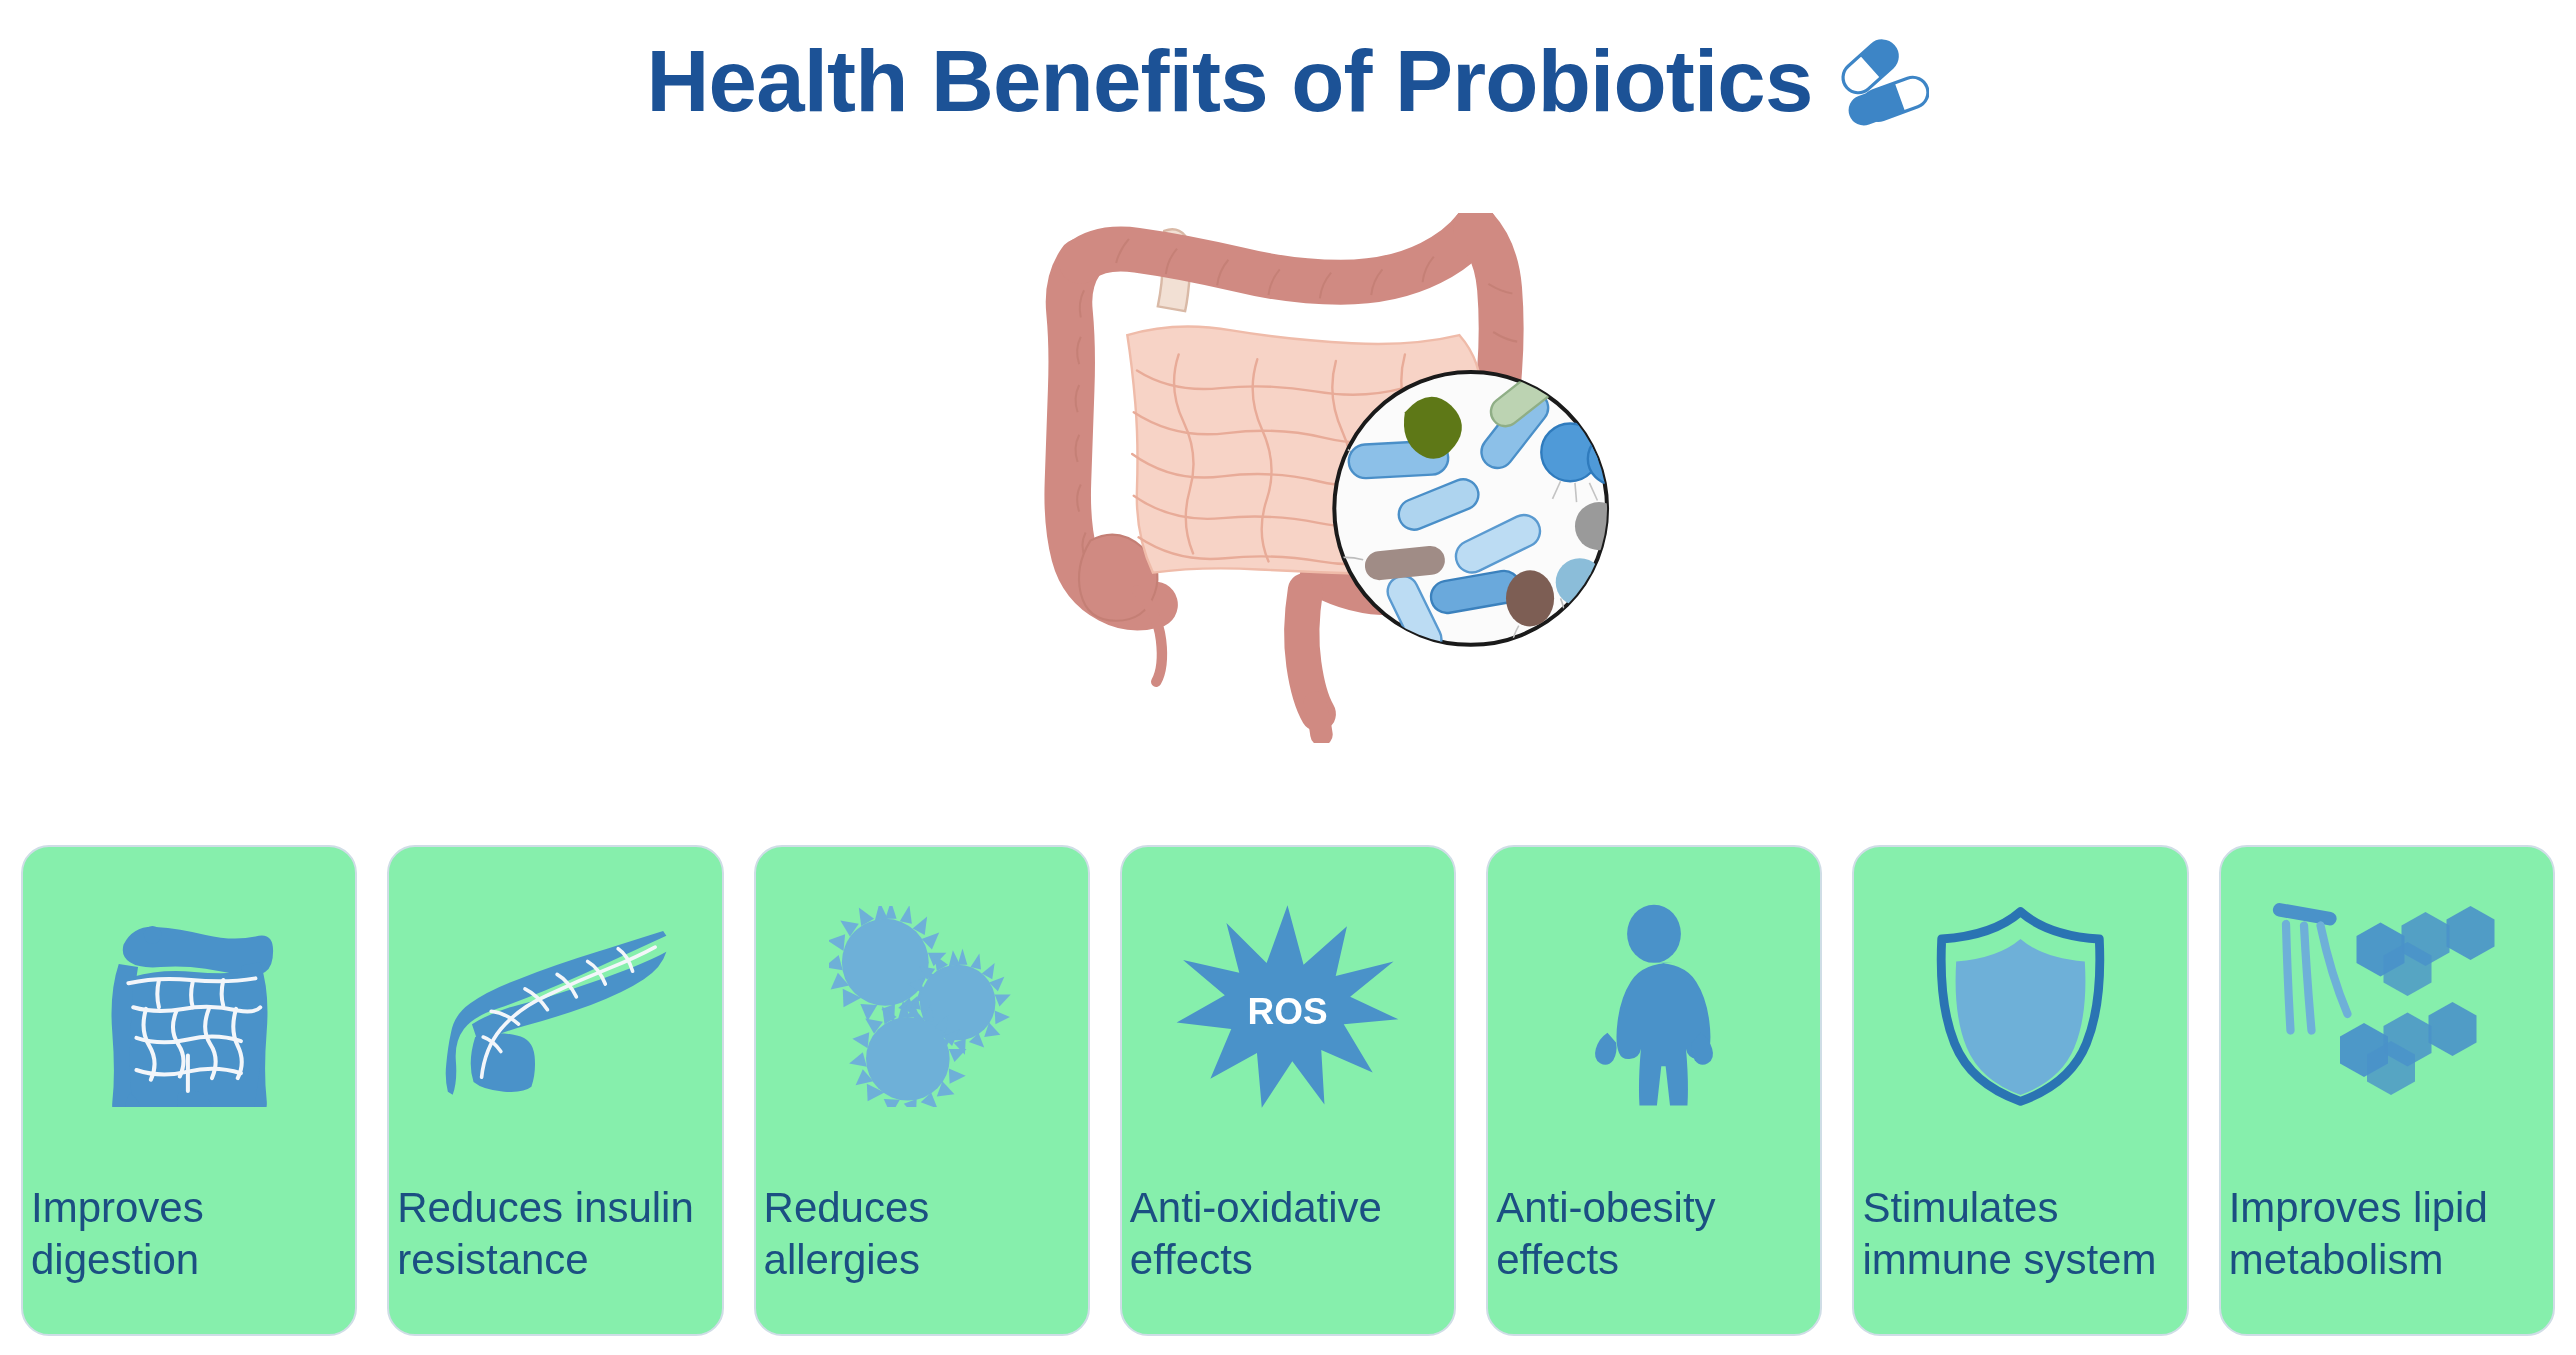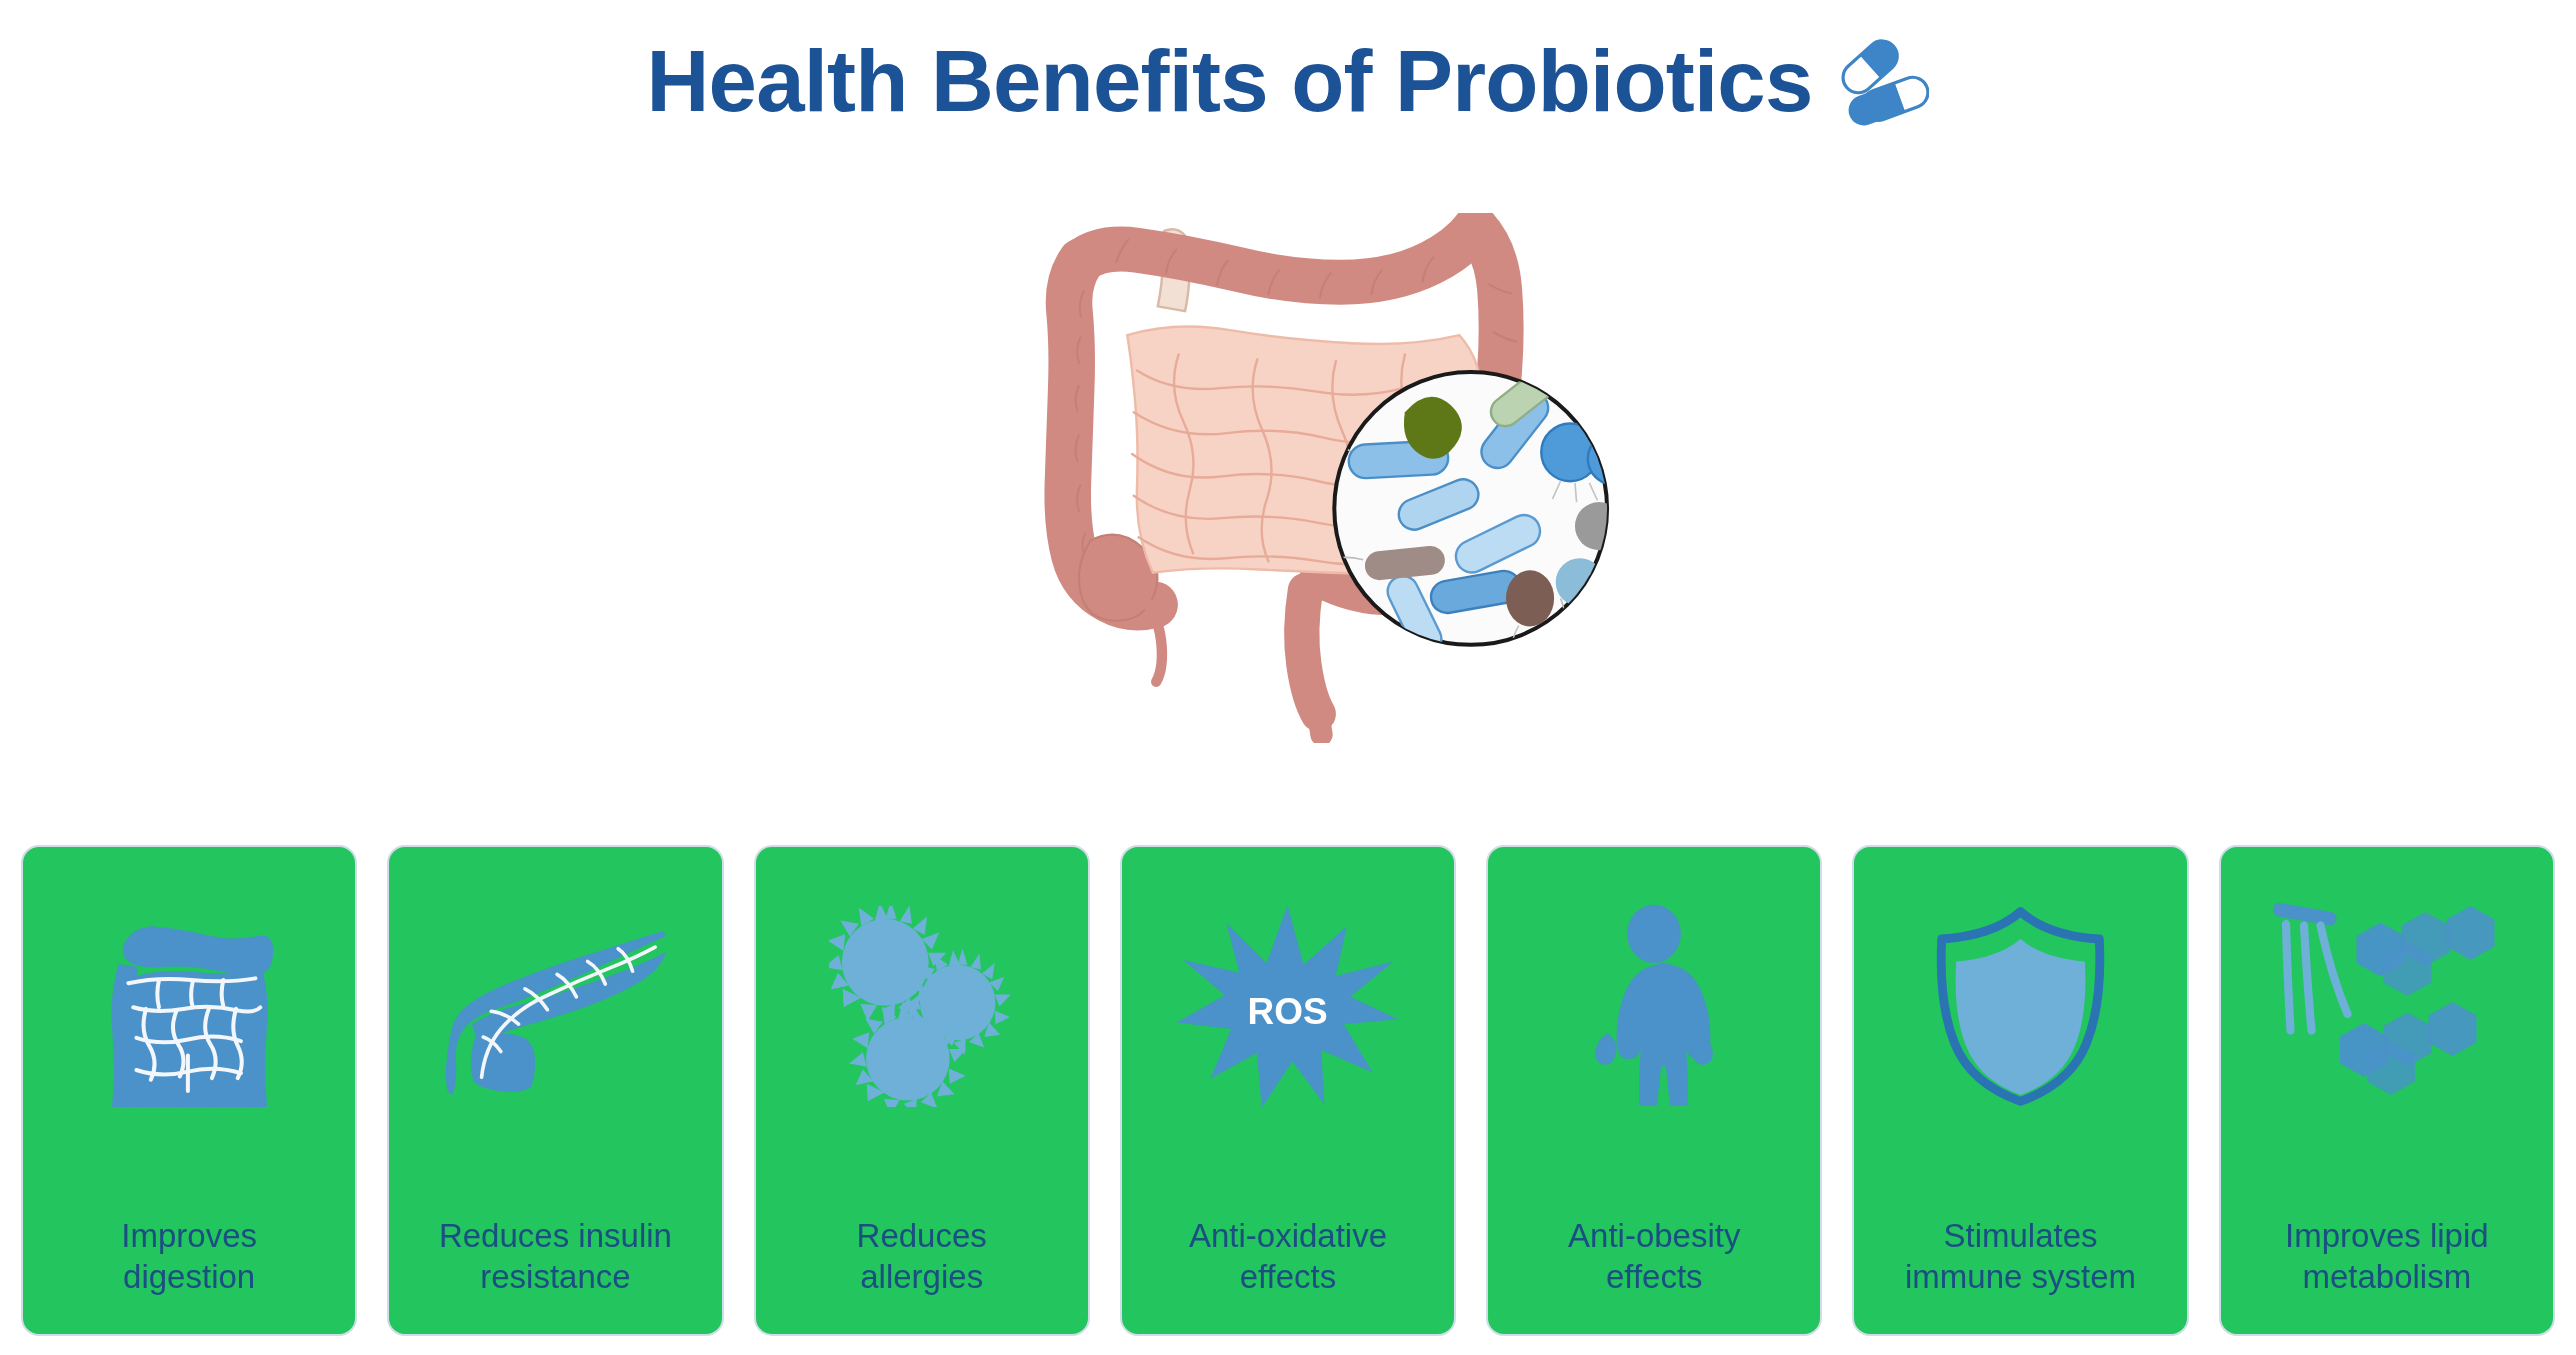--- a/index.html
+++ b/index.html
@@ -57,23 +57,23 @@
     position: absolute;
     left: 21px;
     top: 845px;
     width: 2534px;
     height: 491px;
     display: flex;
     gap: 30px;
   }
   .benefit-card {
     flex: 1 1 0;
-    background: #22c55e;
+    background: #86efac;
     border: 2.4px solid #cfdde6;
-    border-radius: 18px;
+    border-radius: 28px;
     box-sizing: border-box;
     display: flex;
     flex-direction: column;
     align-items: center;
     justify-content: flex-start;
     padding: 39px 11.2px 24px 11.2px;
     position: relative;
     text-decoration: underline;
   }
   .card-icon {
@@ -82,23 +82,23 @@
     display: flex;
     align-items: center;
     justify-content: center;
     flex: 0 0 auto;
   }
   .card-icon svg { display: block; }
   .card-label {
     position: absolute;
     left: 8px;
     right: 8px;
-    bottom: 36px;
-    text-align: center;
-    font-size: 33px;
+    bottom: 48px;
+    text-align: left;
+    font-size: 42px;
     line-height: 1.24;
     color: #1b4f82;
     font-weight: normal;
   }
 </style>
 </head>
 <body>
 
 <div id="title-row">
   <div id="page-title">Health Benefits of Probiotics</div>

